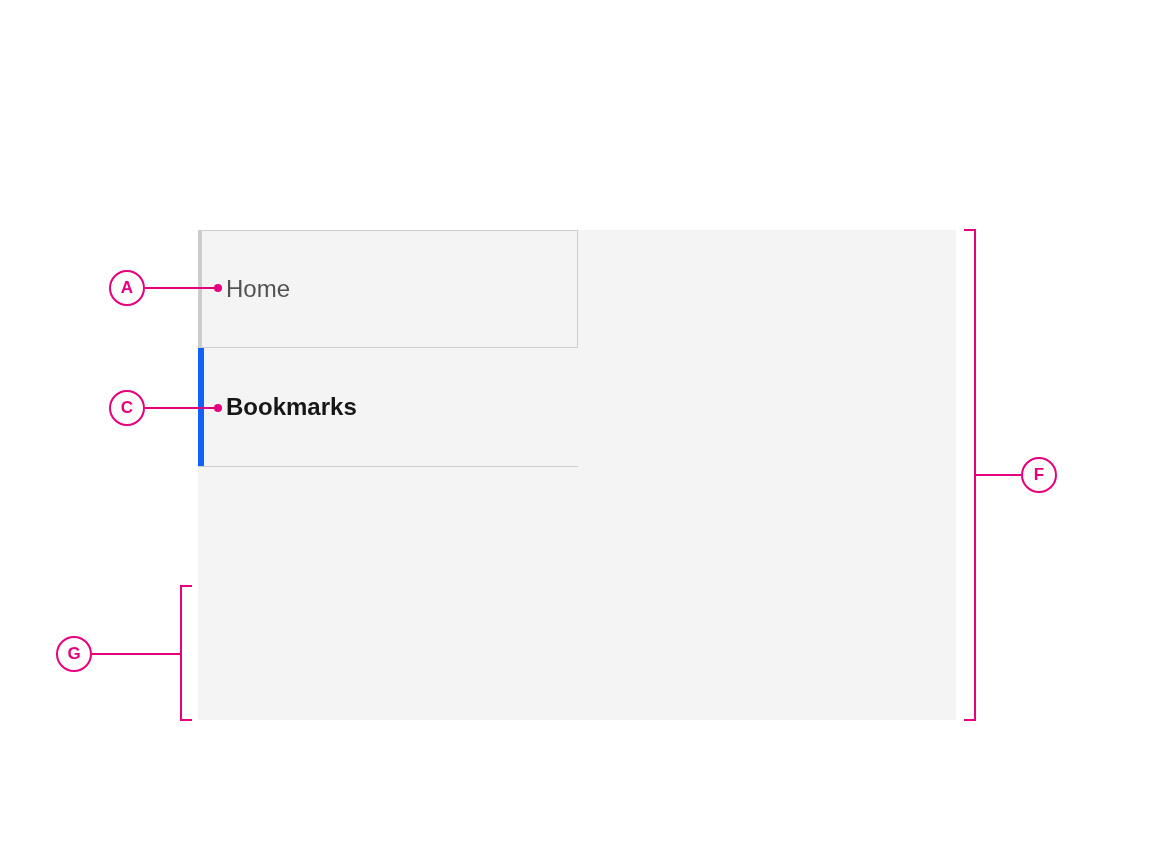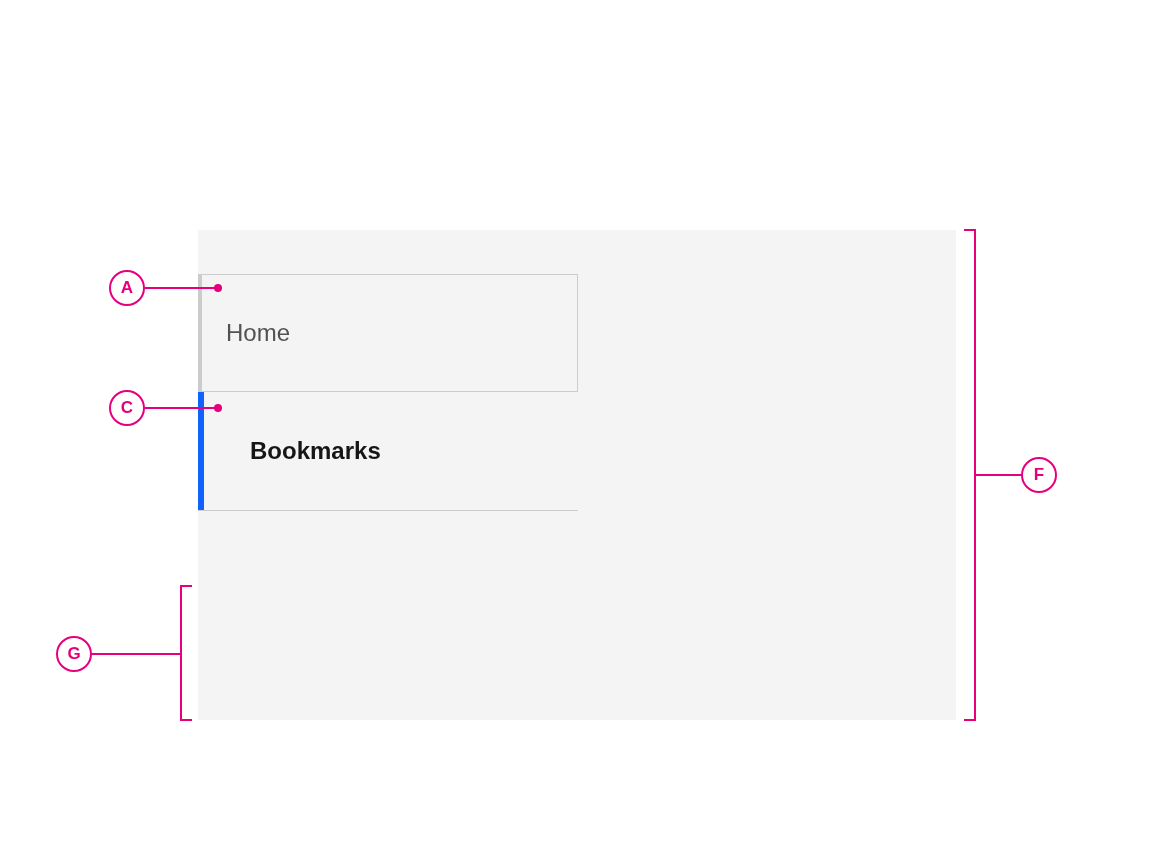--- a/index.html
+++ b/index.html
@@ -38,32 +38,30 @@
       display: flex;
       align-items: center;
       padding-left: 24px;
       font-size: 24px;
       color: #525252;
     }
     
     .nav-item.boxed {
       border: 1px solid #cccccc;
       border-left: 4px solid #cccccc;
-      margin-top: 44px;
     }
     
     .nav-item.selected {
       border-left: 6px solid #0f62fe;
       padding-left: 22px;
     }
     
     .nav-item.selected .label {
       font-weight: 700;
       color: #161616;
-      margin-left: 24px;
     }
     
     .nav-separator {
       height: 1px;
       background: #cccccc;
     }
     
     
     .callout {
       position: absolute;

